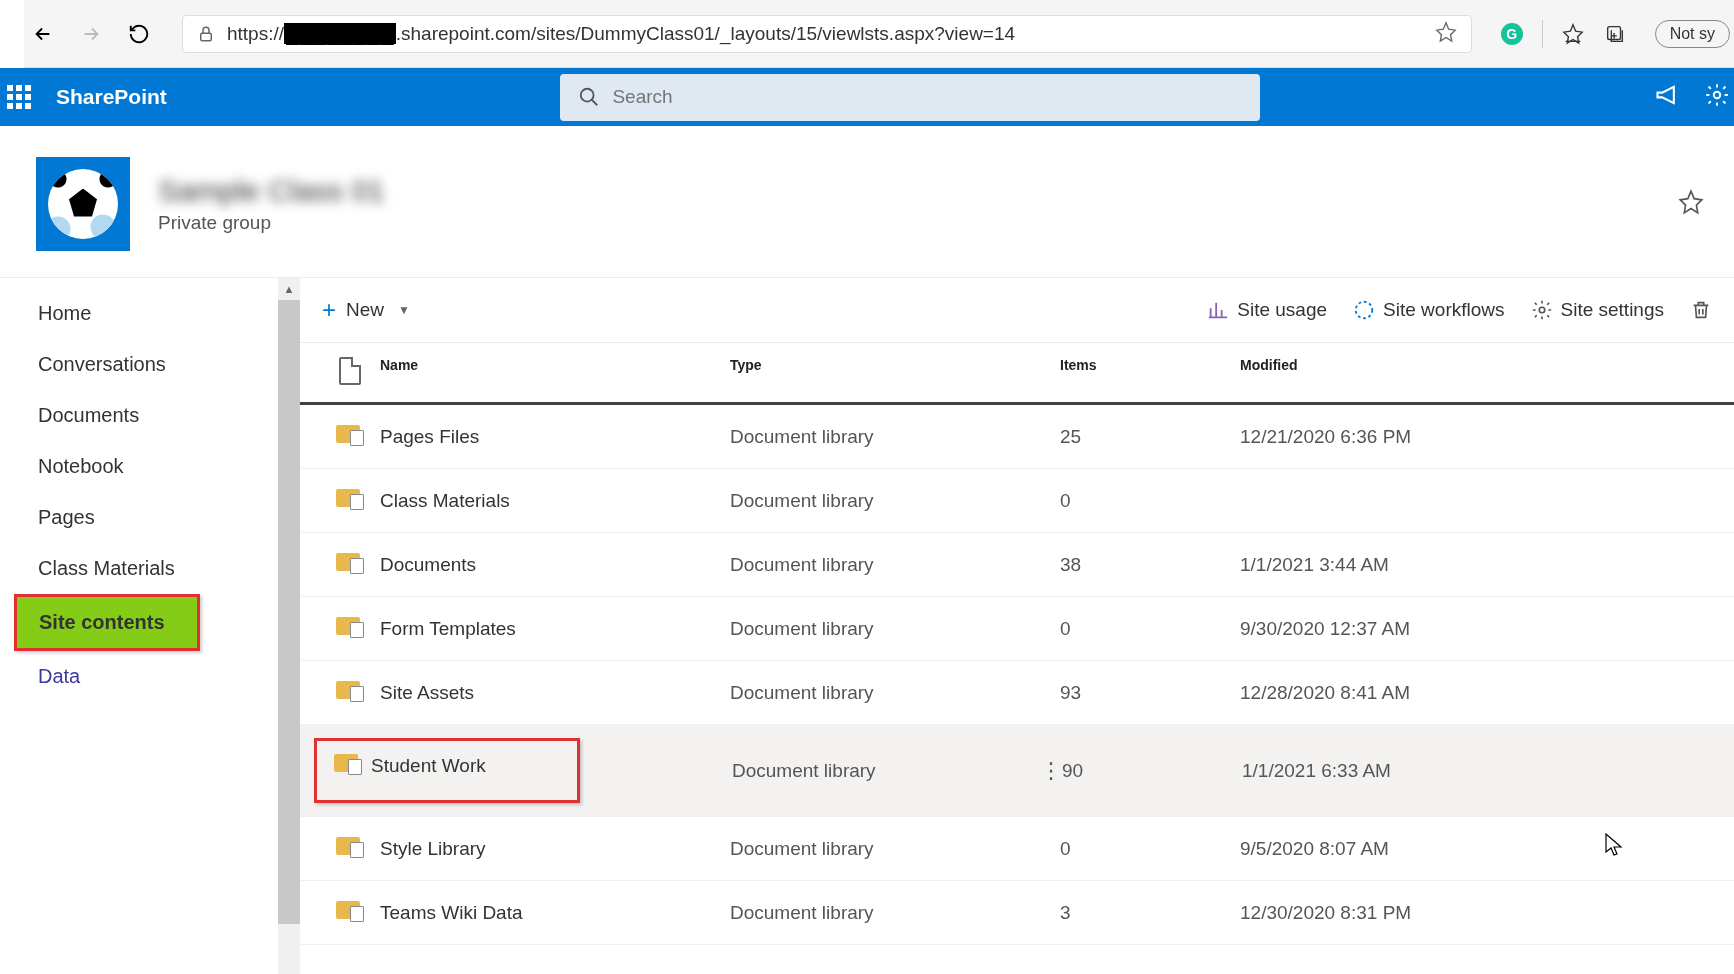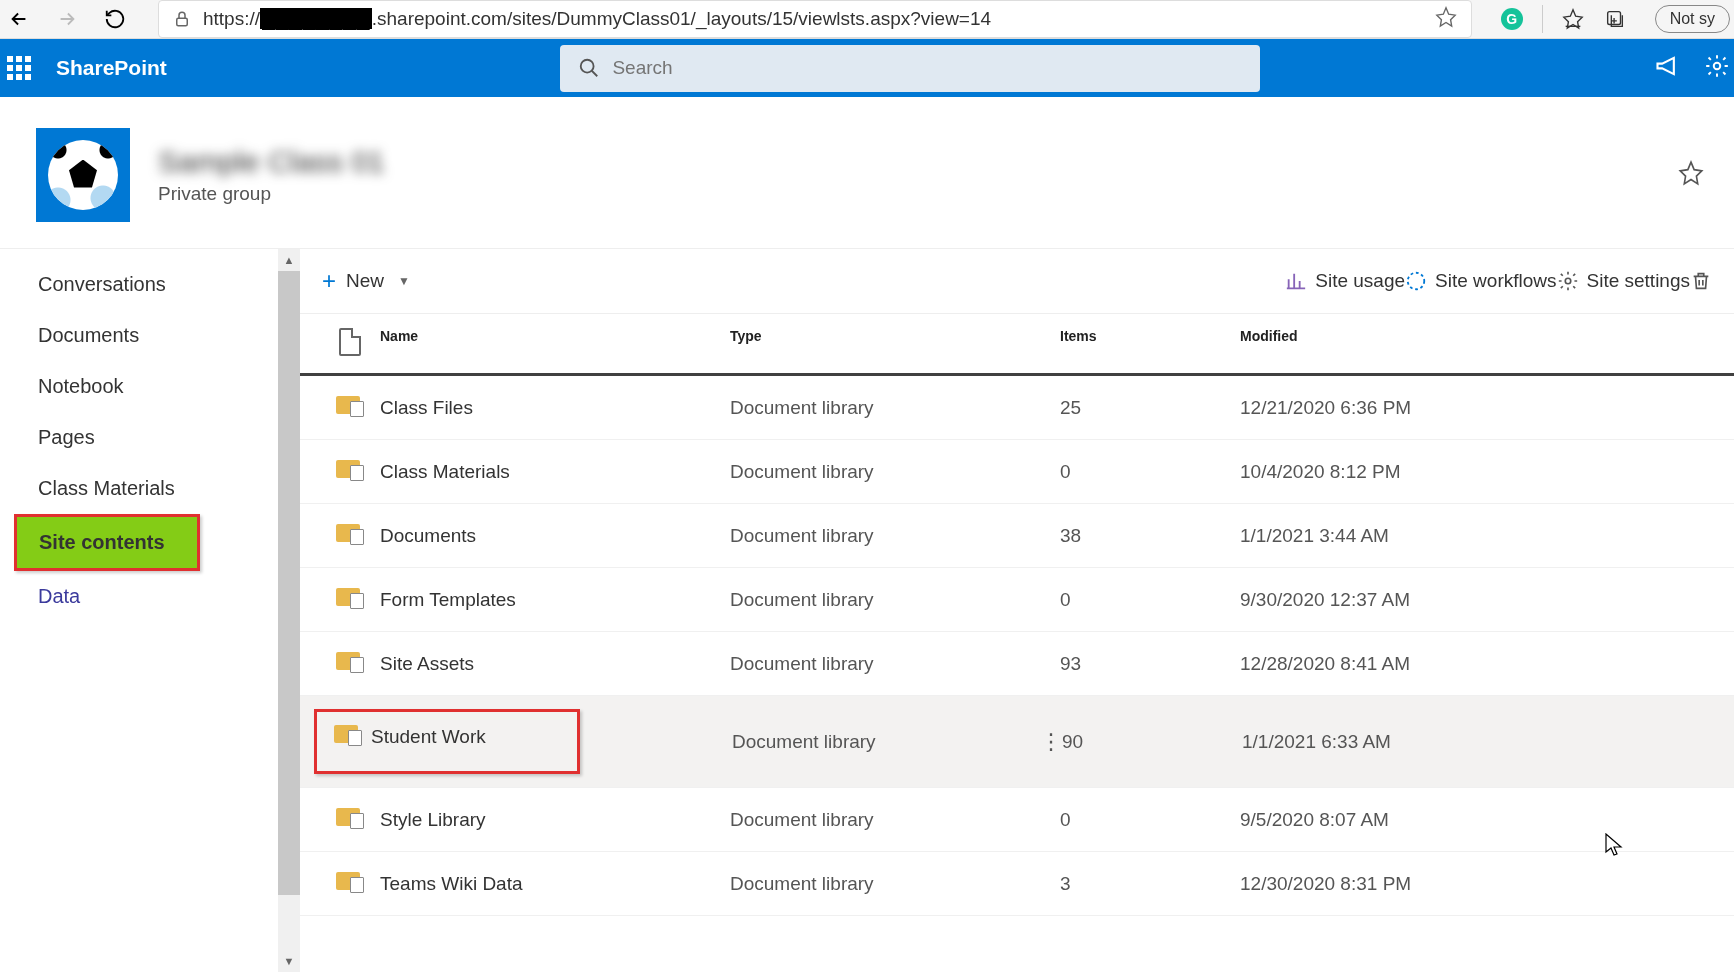--- a/index.html
+++ b/index.html
@@ -1,18 +1,18 @@
 <!DOCTYPE html>
 <html><head>
 <meta charset="utf-8">
 <style>
 * { margin: 0; padding: 0; box-sizing: border-box; font-family: 'Segoe UI', Arial, sans-serif; }
 body { background: #fff; overflow: hidden; width: 1734px; height: 974px; }
 
-.browser-bar { height: 39px; background: #f5f5f5; border-bottom: 1px solid #ddd; display: flex; align-items: center; padding: 0 4px; gap: 18px; }
+.browser-bar { height: 68px; background: #f5f5f5; border-bottom: 1px solid #ddd; display: flex; align-items: center; padding: 0 4px; gap: 18px; margin-left: 24px; }
 .nav-arrow { width: 30px; height: 30px; display: flex; align-items: center; justify-content: center; color: #333; cursor: pointer; }
 .nav-arrow.disabled { color: #bbb; }
 .url-bar { flex: 1; height: 38px; background: #fff; border-radius: 4px; display: flex; align-items: center; padding: 0 14px; gap: 12px; margin: 0 10px; border: 1px solid #ddd; }
 .url-text { flex: 1; font-size: 19px; color: #333; white-space: nowrap; overflow: hidden; }
 .url-text .blacked { background: #000; color: #000; padding: 0 2px; }
 .lock-svg { width: 18px; height: 18px; }
 .browser-icon { width: 24px; height: 24px; display: flex; align-items: center; justify-content: center; }
 .grammarly { width: 22px; height: 22px; border-radius: 50%; background: #15c39a; display:flex;align-items:center;justify-content:center;color:#fff;font-weight:bold;font-size:14px;}
 .not-sync { border: 1px solid #888; border-radius: 18px; padding: 4px 14px; font-size: 16px; color: #333; margin-left: 10px; white-space: nowrap; }
 
@@ -42,21 +42,21 @@
 .nav-edit { padding: 14px 0 14px 38px; font-size: 20px; color: #3b3a9c; cursor: pointer; }
 .nav-scroll { position: absolute; right: 0; top: 0; bottom: 0; width: 22px; background: #f0f0f0; display:flex; flex-direction:column; }
 .scroll-btn { height: 22px; background:#f0f0f0; display:flex;align-items:center;justify-content:center;color:#666;font-size:11px;}
 .scroll-thumb { background:#c8c8c8; flex:1; margin-bottom: 55px;}
 
 .main-pane { flex: 1; padding: 0; overflow: hidden; }
 .toolbar { height: 65px; display: flex; align-items: center; padding: 0 22px; border-bottom: 1px solid #eee; }
 .tb-new { display: flex; align-items: center; gap: 10px; font-size: 19px; color: #333; cursor: pointer; }
 .tb-plus { color: #0078d4; font-size: 24px; font-weight: 300; }
 .tb-chev { color: #666; font-size: 12px; margin-left: 4px;}
-.tb-right { margin-left: auto; display: flex; align-items: center; }
+.tb-right { margin-left: auto; display: flex; gap: 26px; align-items: center; }
 .tb-link { display: flex; align-items: center; gap: 8px; font-size: 19px; color: #333; cursor: pointer; }
 
 .list-header { display: flex; padding: 14px 20px; font-size: 14px; font-weight: 600; color: #222; border-bottom: 3px solid #404040; }
 .col-icon { width: 60px; text-align:center; }
 .col-name { width: 350px; }
 .col-type { width: 330px; }
 .col-items { width: 180px; }
 .col-mod { flex: 1; }
 
 .list-row { display: flex; align-items: center; padding: 13px 20px; font-size: 19px; color: #333; border-bottom: 1px solid #f0f0f0; min-height: 64px; position: relative;}
@@ -177,20 +177,21 @@
   <div class="star-follow">
     <svg width="26" height="26" viewBox="0 0 24 24" fill="none" stroke="#555" stroke-width="1.5">
         <path d="M12 2l2.9 6.9L22 10l-5 4.9 1.2 7.1L12 18l-6.2 4 1.2-7.1L2 10l7.1-1.1z"></path>
       </svg>
   </div>
 </div>
 
 <div class="body-area">
 
   <div class="left-nav">
+    <div class="nav-item">Home</div>
     <div class="nav-item">Conversations</div>
     <div class="nav-item">Documents</div>
     <div class="nav-item">Notebook</div>
     <div class="nav-item">Pages</div>
     <div class="nav-item">Class Materials</div>
     <div class="nav-item selected">Site contents</div>
     <div class="nav-edit">Data</div>
     <div class="nav-scroll">
       <div class="scroll-btn">▲</div>
       <div class="scroll-thumb"></div>
@@ -236,31 +237,30 @@
     <div class="list-header">
       <div class="col-icon"><span class="doc-hdr-icon"></span></div>
       <div class="col-name">Name</div>
       <div class="col-type">Type</div>
       <div class="col-items">Items</div>
       <div class="col-mod">Modified</div>
     </div>
 
     <div class="list-row">
       <div class="col-icon"><span class="folder-icon"></span></div>
-      <div class="col-name">Class Files</div>
+      <div class="col-name">Pages Files</div>
       <div class="col-type">Document library</div>
       <div class="col-items">25</div>
       <div class="col-mod">12/21/2020 6:36 PM</div>
     </div>
     <div class="list-row">
       <div class="col-icon"><span class="folder-icon"></span></div>
       <div class="col-name">Class Materials</div>
       <div class="col-type">Document library</div>
       <div class="col-items">0</div>
-      <div class="col-mod">10/4/2020 8:12 PM</div>
     </div>
     <div class="list-row">
       <div class="col-icon"><span class="folder-icon"></span></div>
       <div class="col-name">Documents</div>
       <div class="col-type">Document library</div>
       <div class="col-items">38</div>
       <div class="col-mod">1/1/2021 3:44 AM</div>
     </div>
     <div class="list-row">
       <div class="col-icon"><span class="folder-icon"></span></div>

